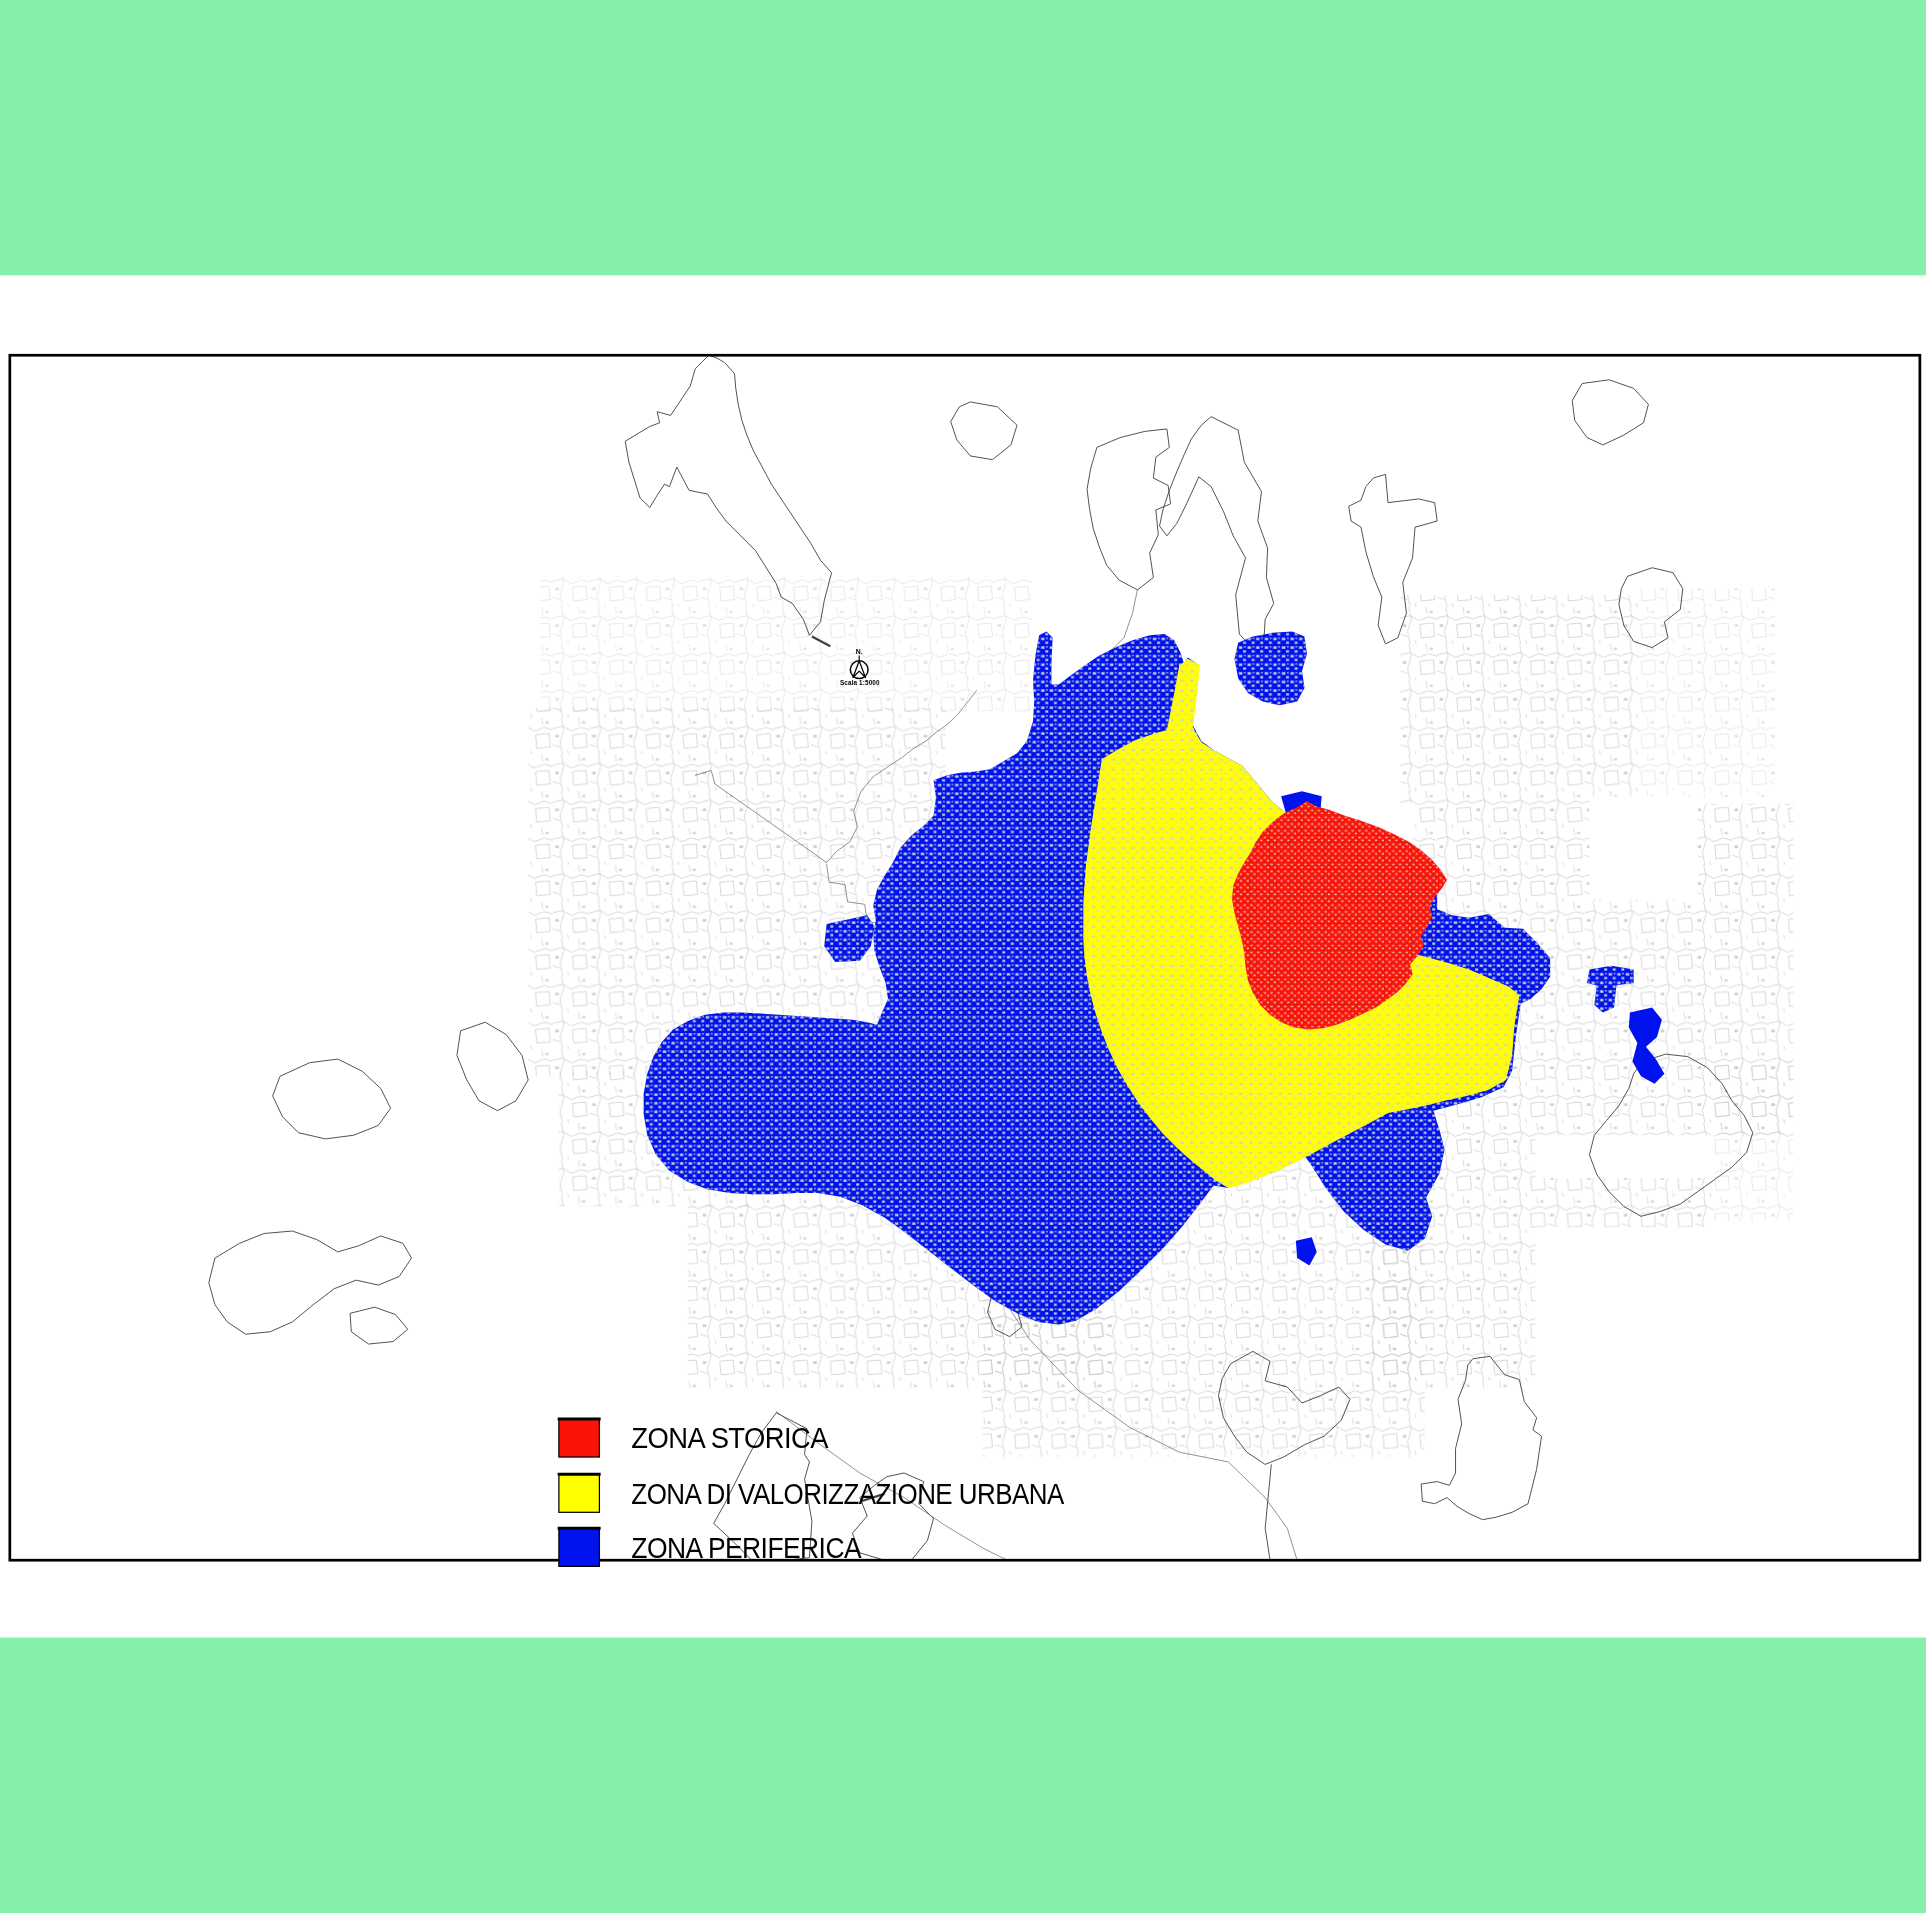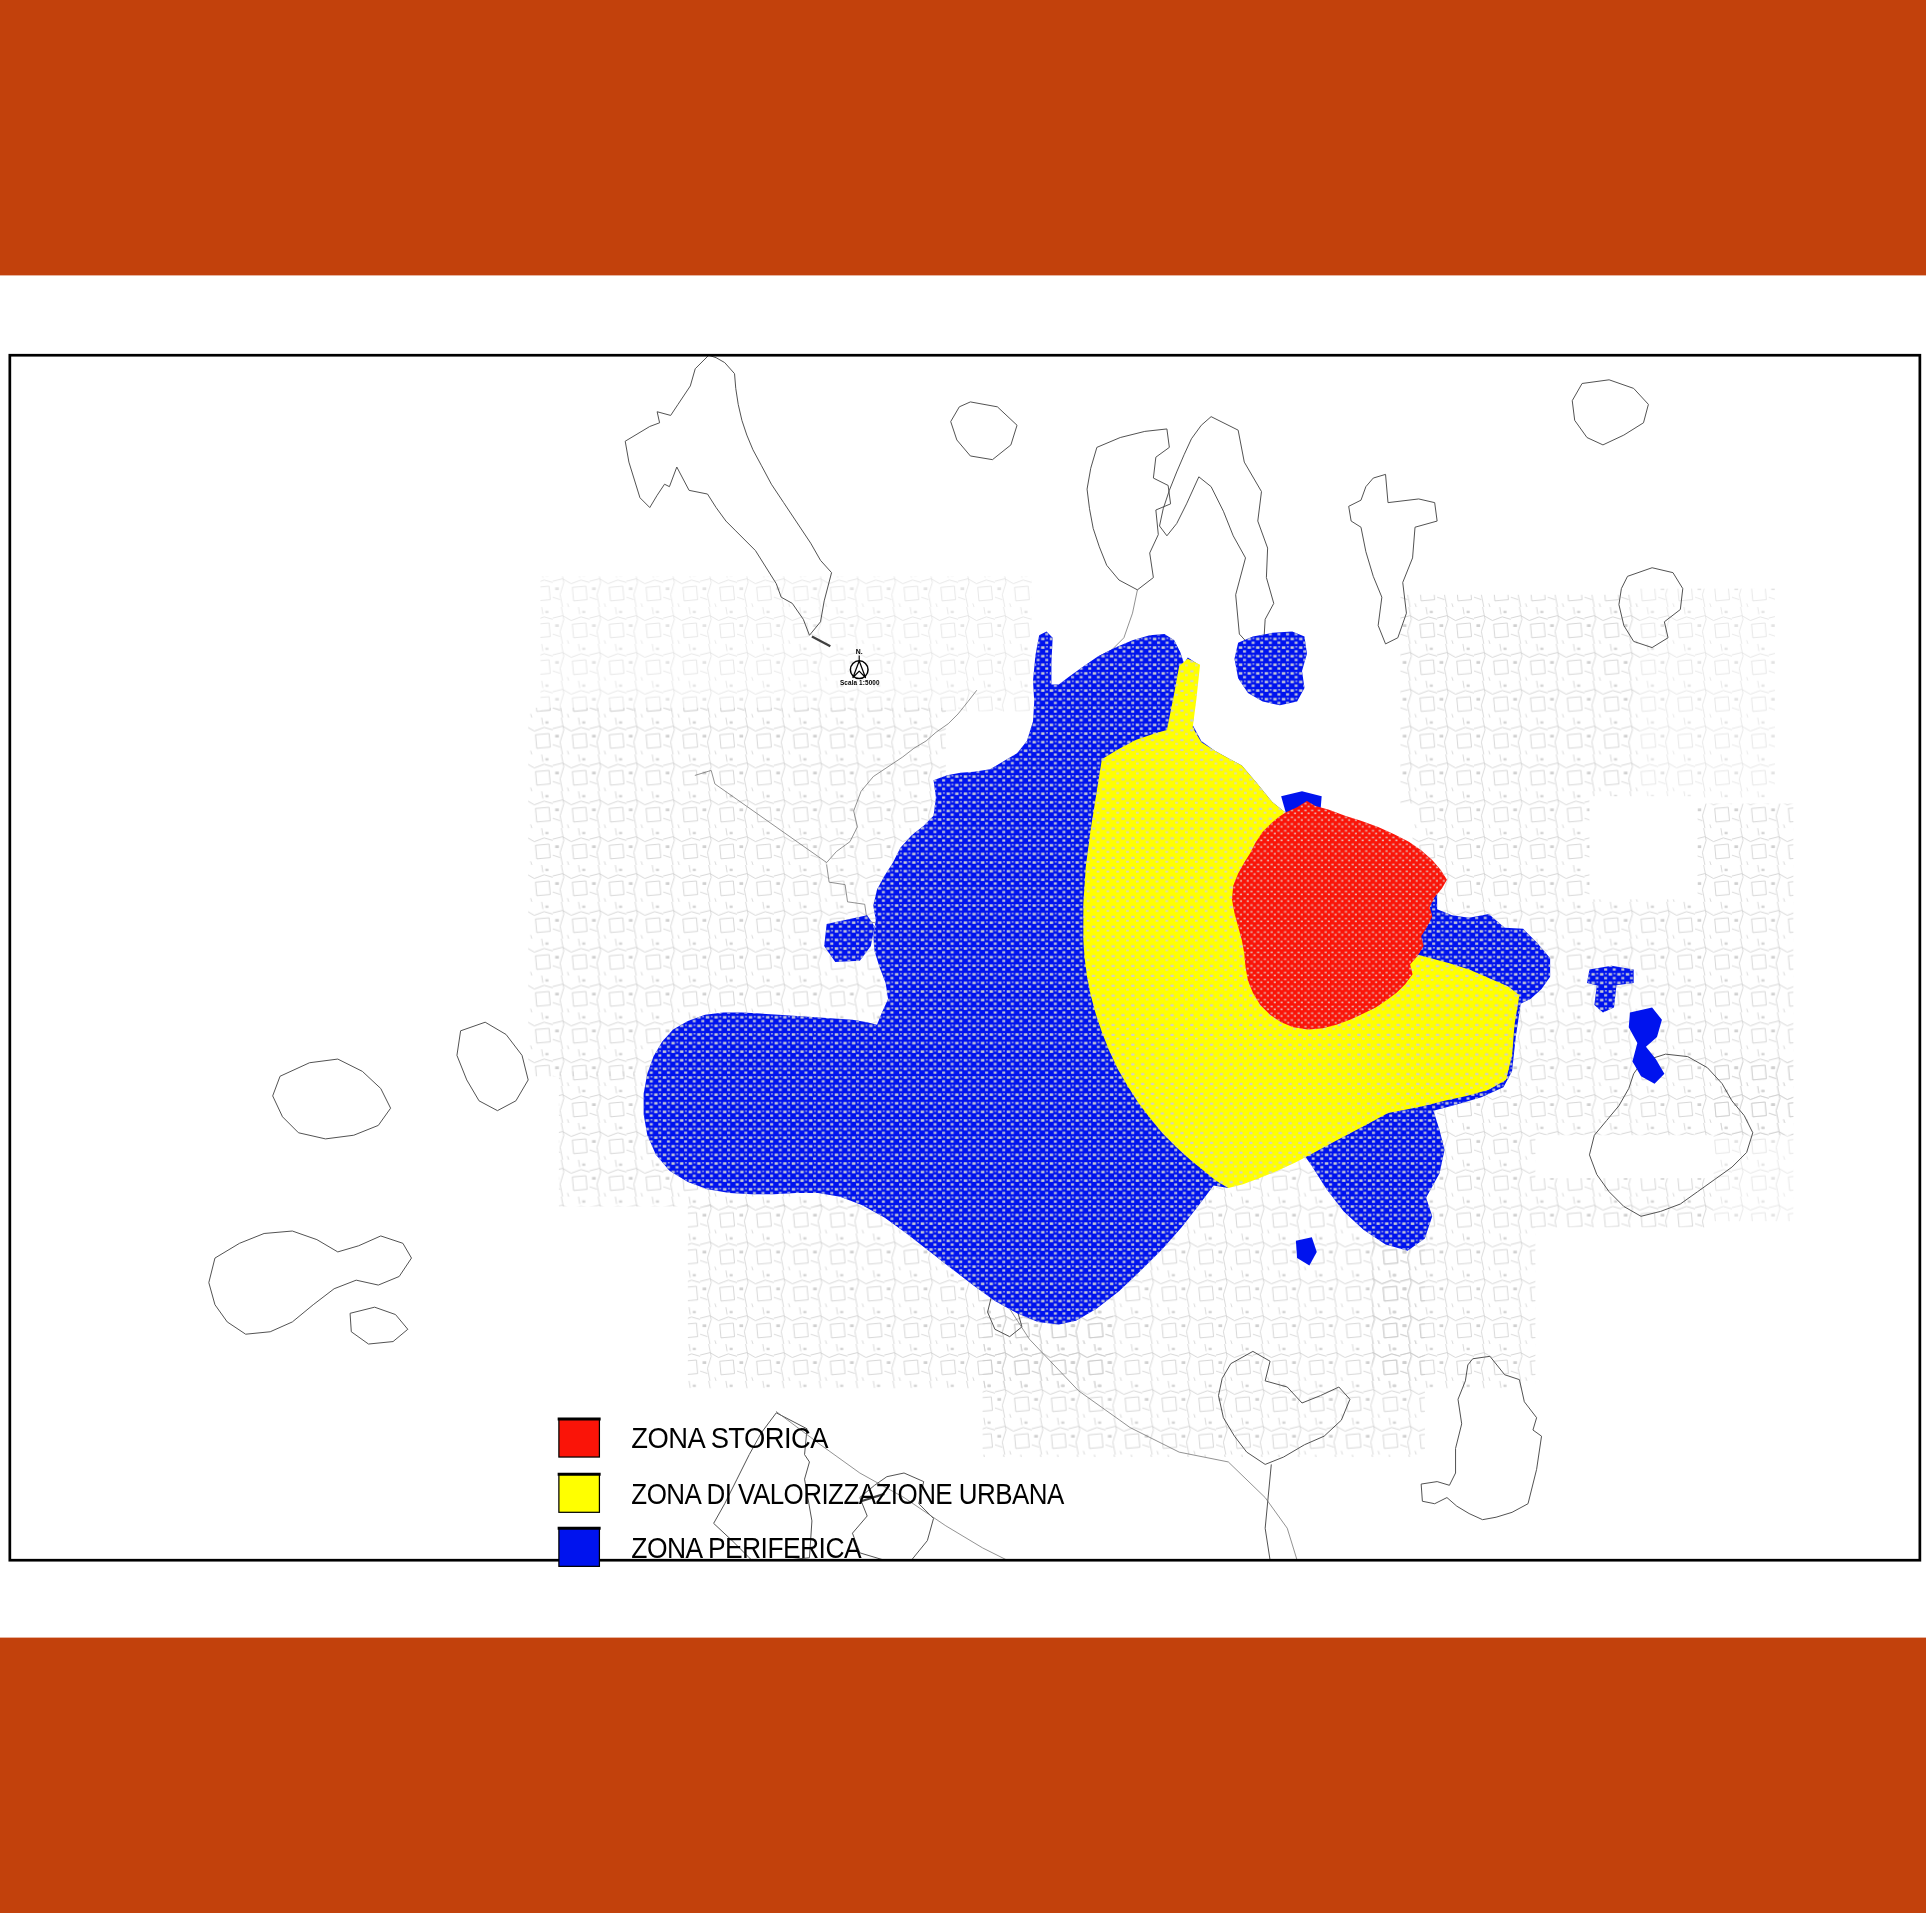--- a/index.html
+++ b/index.html
@@ -1,16 +1,16 @@
 <!DOCTYPE html>
 <html style="font-size:6.2px"><head>
 <meta charset="utf-8">
 <style>
   html,body{margin:0;padding:0;background:#ffffff;height:100%;}
-  .page{width:100vw;height:100vh;background:#c2410c;display:flex;align-items:center;}
+  .page{width:100vw;height:100vh;background:#86efac;display:flex;align-items:center;}
   svg{display:block;width:100%;height:100%;}
   text{font-family:"Liberation Sans", sans-serif;fill:#000;}
   .legend-label{font-size:24px;letter-spacing:-.5px;}
   .north-label{font-size:5.6px;font-weight:bold;}
   .scale-label{font-size:5.2px;font-weight:bold;letter-spacing:.1px;}
   .bnd{fill:none;stroke:#4f4f4f;stroke-width:.8;stroke-linejoin:round;}
   .bnd-lt{fill:none;stroke:#6a6a6a;stroke-width:.6;stroke-linejoin:round;stroke-linecap:round;}
   .thickseg{fill:none;stroke:#3f3f3f;stroke-width:1.8;stroke-linecap:butt;}
 </style>
 </head>

